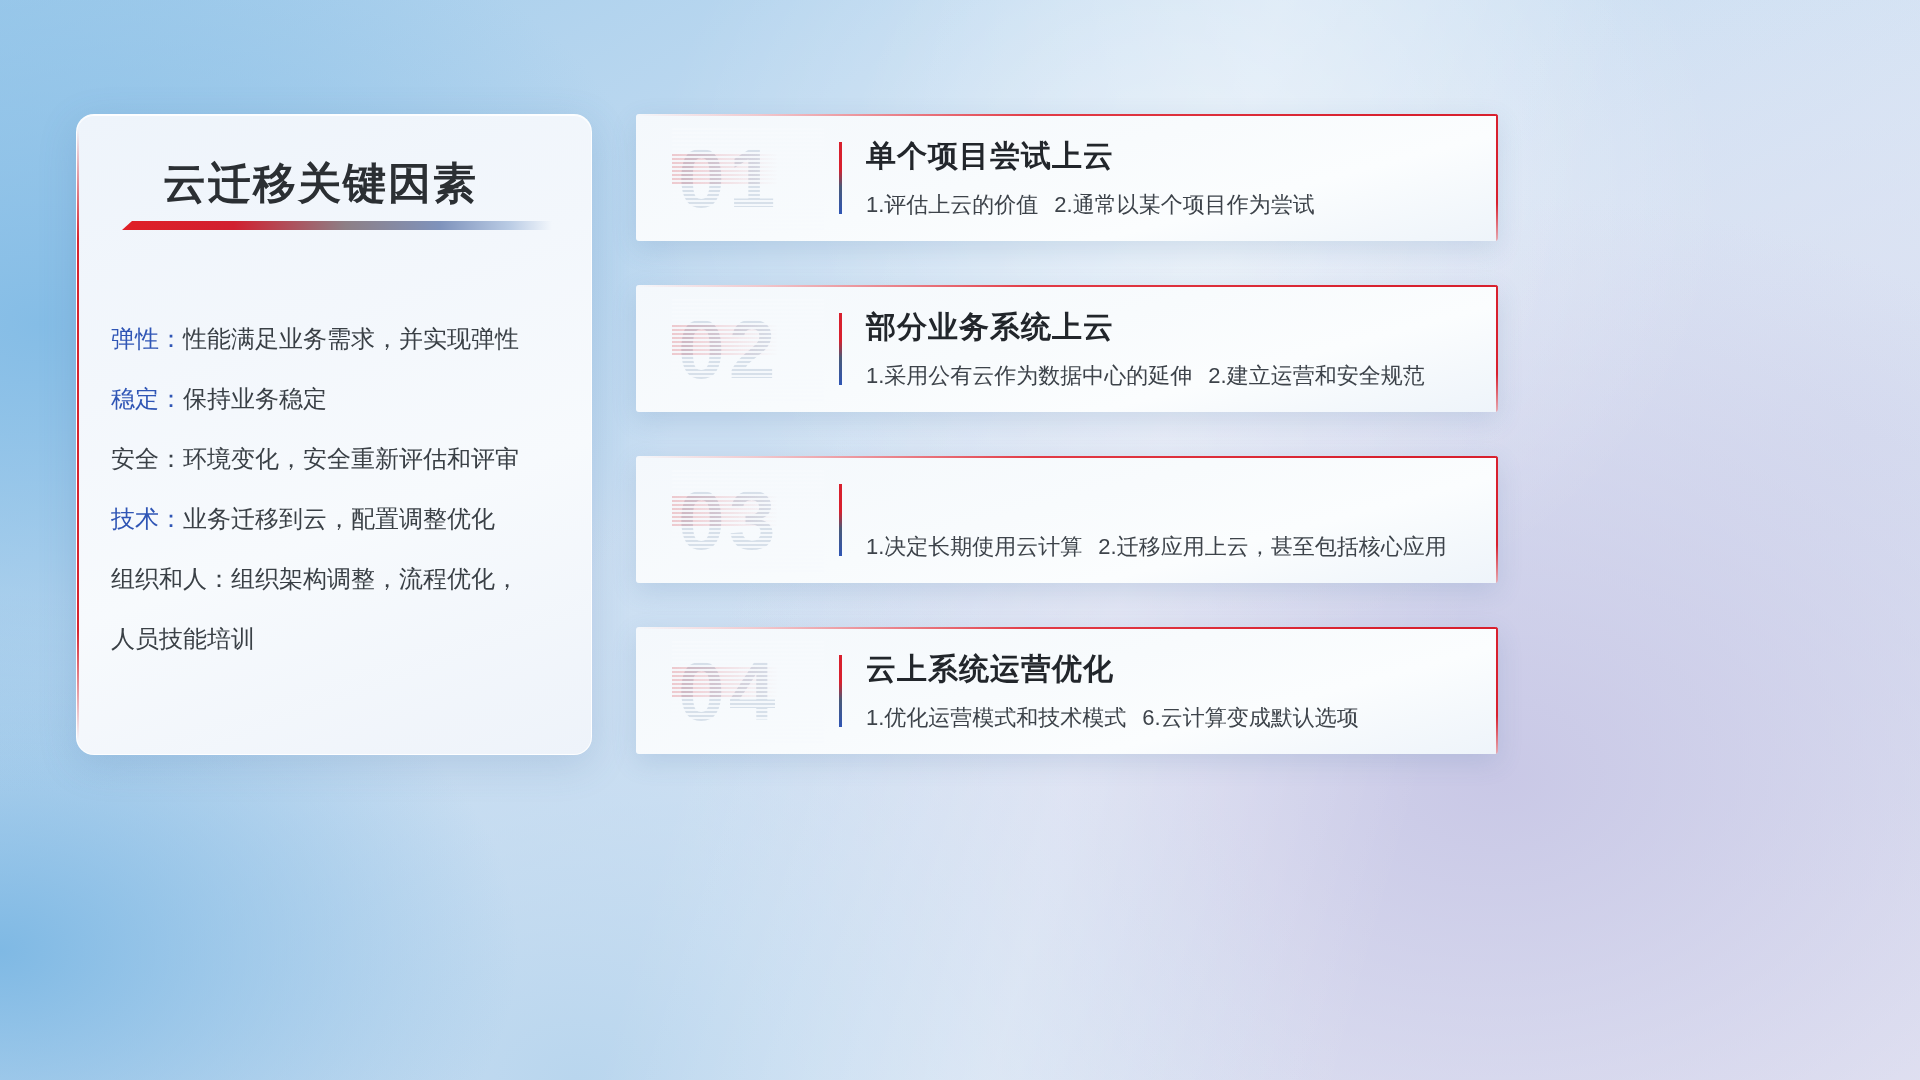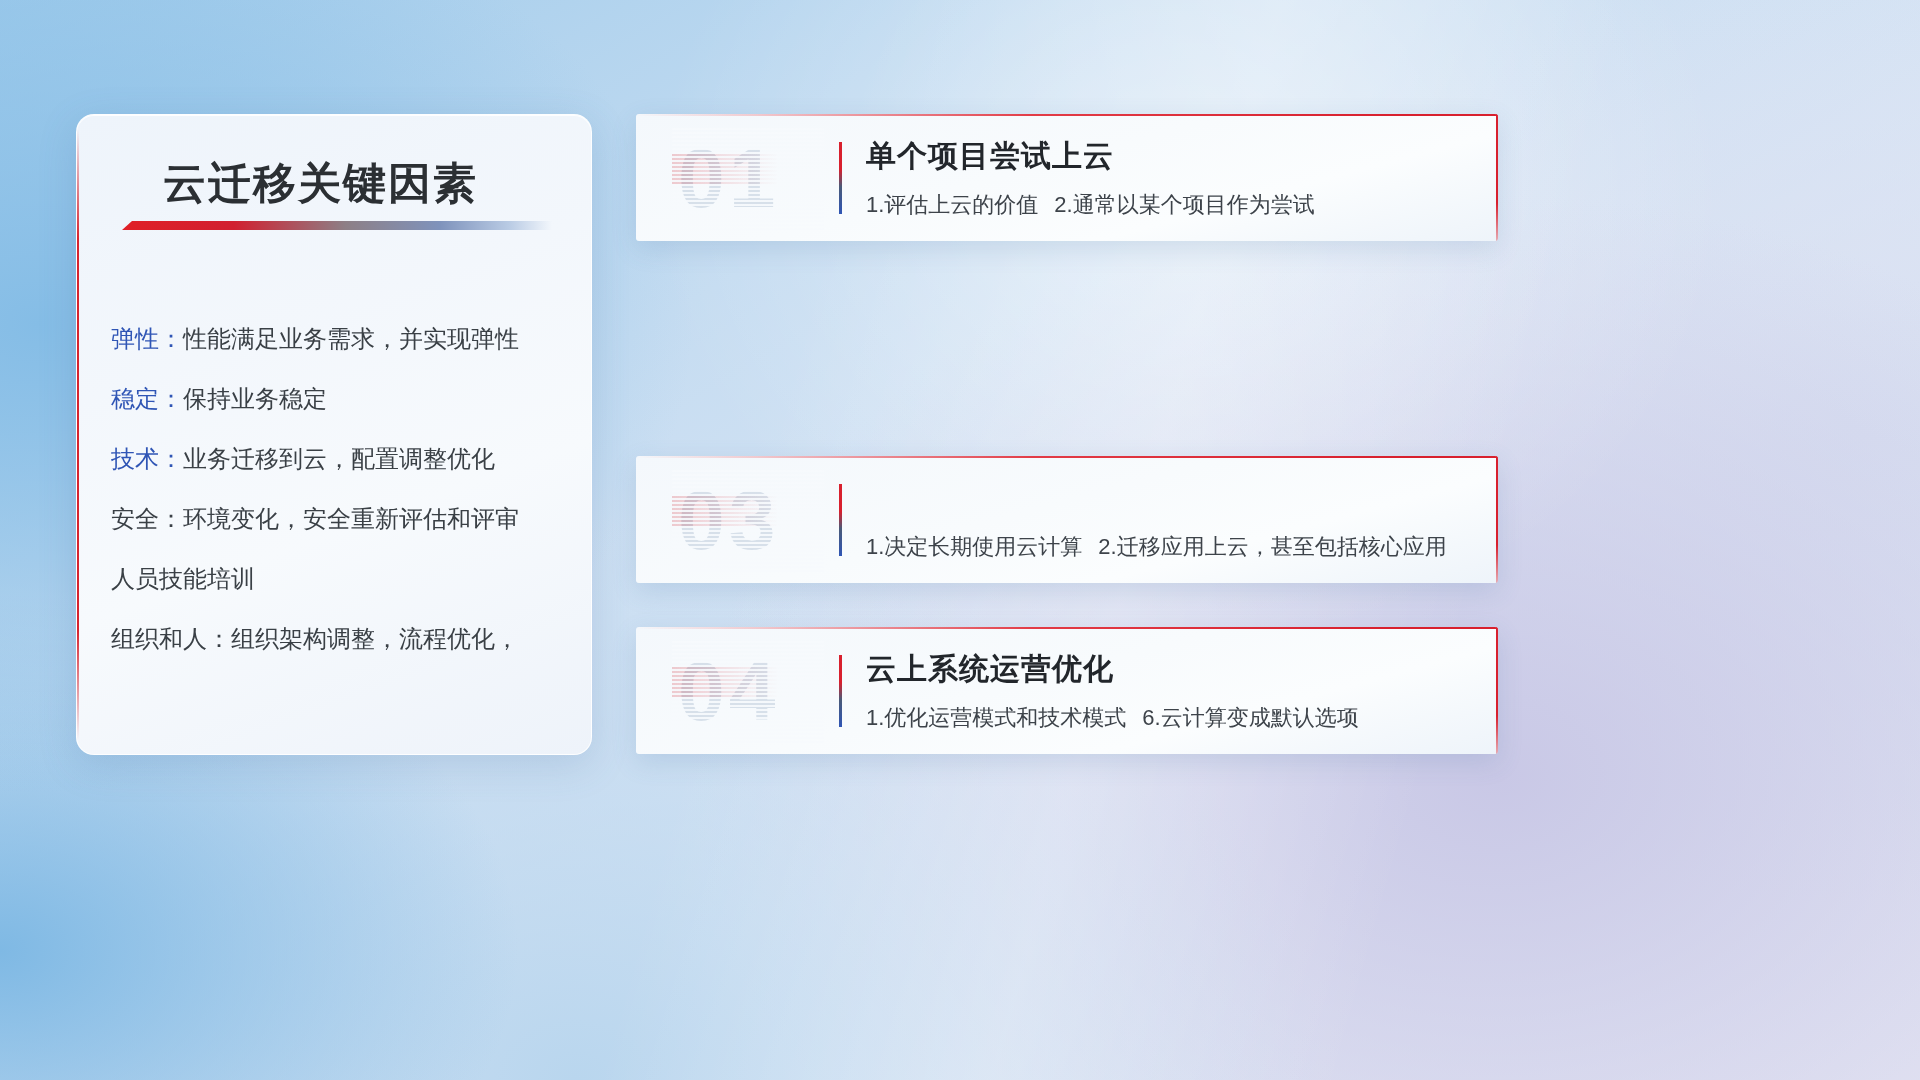--- a/index.html
+++ b/index.html
@@ -121,45 +121,53 @@
   <div id="left-title-rule"></div>
 
   <div id="factor-list">
     <div class="factor-row">
       <span class="factor-key">弹性：</span><span>性能满足业务需求，并实现弹性</span>
     </div>
     <div class="factor-row">
       <span class="factor-key">稳定：</span><span>保持业务稳定</span>
     </div>
     <div class="factor-row">
+      <span class="factor-key plain">安全：</span><span>环境变化，安全重新评估和评审</span>
+    </div>
+    <div class="factor-row">
       <span class="factor-key">技术：</span><span>业务迁移到云，配置调整优化</span>
     </div>
     <div class="factor-row">
-      <span class="factor-key plain">安全：</span><span>环境变化，安全重新评估和评审</span>
+      <span class="factor-key plain">组织和人：</span><span>组织架构调整，流程优化，</span>
     </div>
     <div class="factor-row">
       <span class="factor-key plain"></span><span>人员技能培训</span>
-    </div>
-    <div class="factor-row">
-      <span class="factor-key plain">组织和人：</span><span>组织架构调整，流程优化，</span>
     </div>
   </div>
 </section>
 
 <section id="stage-right">
 
   <article class="step-card c1">
     <div class="step-num-base">01</div>
     <div class="num-tint"></div>
     <div class="num-mask"></div>
     <div class="step-divider"></div>
     <h2 class="step-title">单个项目尝试上云</h2>
     <p class="step-desc"><span>1.评估上云的价值</span><span class="gap"></span><span>2.通常以某个项目作为尝试</span></p>
   </article>
 
+  <article class="step-card c2">
+    <div class="step-num-base">02</div>
+    <div class="num-tint"></div>
+    <div class="num-mask"></div>
+    <div class="step-divider"></div>
+    <h2 class="step-title">部分业务系统上云</h2>
+    <p class="step-desc"><span>1.采用公有云作为数据中心的延伸</span><span class="gap"></span><span>2.建立运营和安全规范</span></p>
+  </article>
 
   <article class="step-card c3">
     <div class="step-num-base">03</div>
     <div class="num-tint"></div>
     <div class="num-mask"></div>
     <div class="step-divider"></div>
     <p class="step-desc"><span>1.决定长期使用云计算</span><span class="gap"></span><span>2.迁移应用上云，甚至包括核心应用</span></p>
   </article>
 
   <article class="step-card c4">

